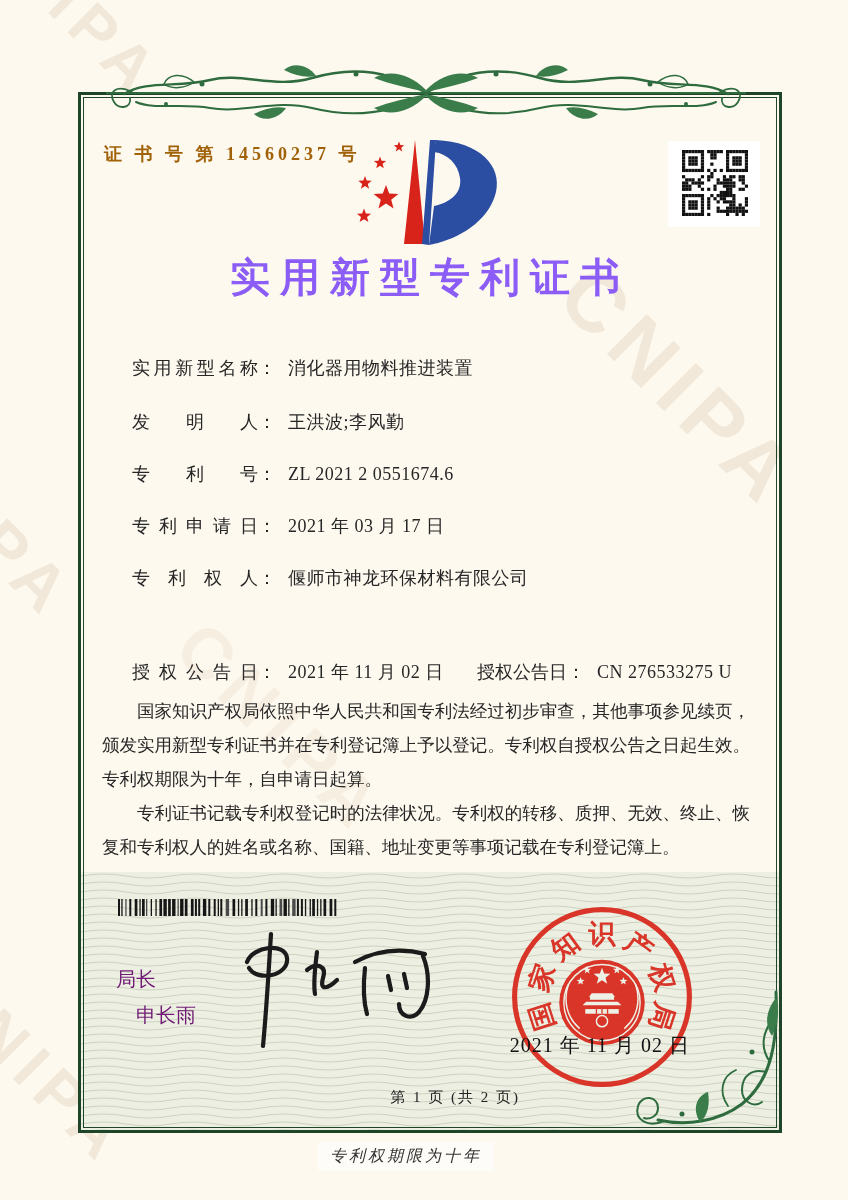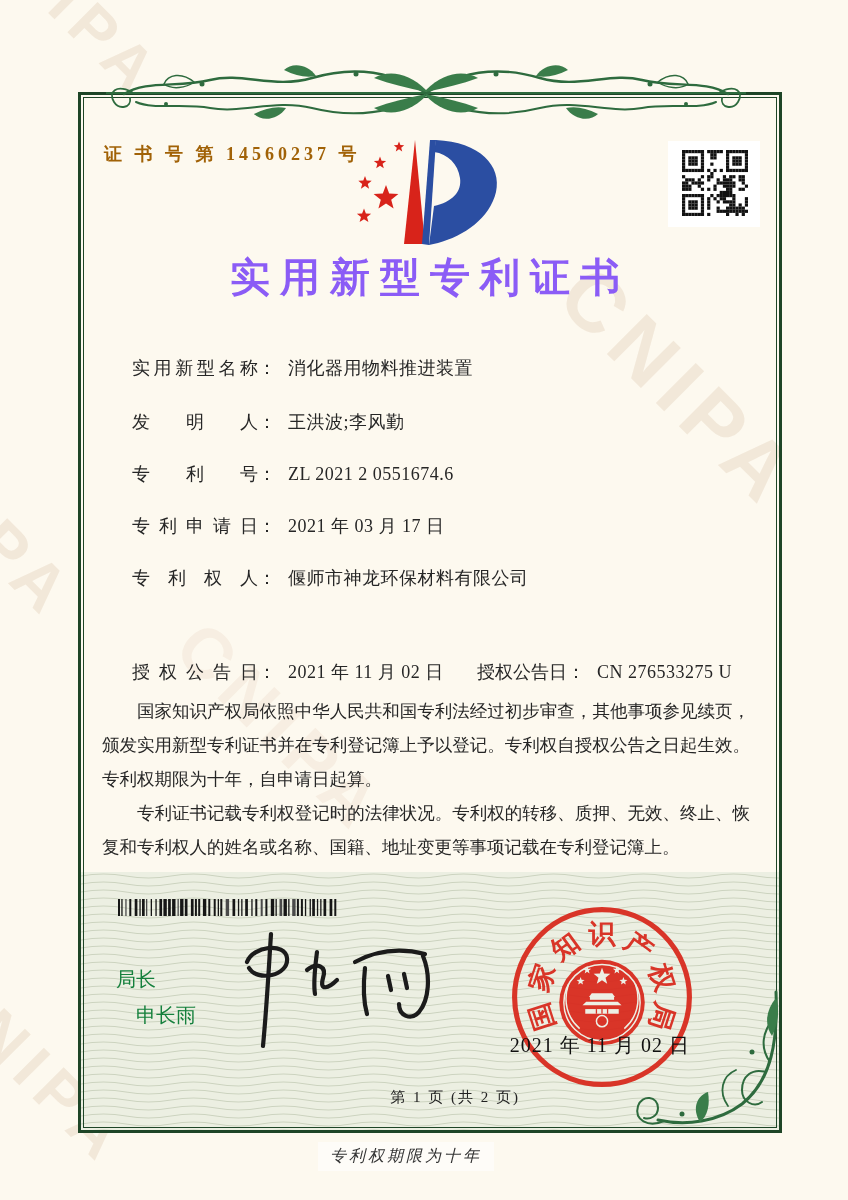--- a/index.html
+++ b/index.html
@@ -25,21 +25,21 @@
   .flabel{display:inline-block;width:126px;text-align:justify;text-align-last:justify;vertical-align:bottom;}
   .fcolon{display:inline-block;}
   .fval{margin-left:12px;letter-spacing:0.5px;}
   .pair2{position:absolute;left:345px;top:0;}
   
   .paras{position:absolute;left:102px;top:694px;width:648px;font-size:17.5px;
       line-height:34px;text-align:justify;z-index:4;}
   .paras p{margin:0;text-indent:2em;}
   
   .officer{position:absolute;left:116px;font-size:20px;z-index:4;
-      font-family:"Liberation Sans","DejaVu Sans",sans-serif;color:#15803d;}
+      font-family:"Liberation Sans","DejaVu Sans",sans-serif;color:#701a75;}
   
   #barcode{position:absolute;left:118px;top:899px;z-index:4;}
   .qr-patch{position:absolute;left:668px;top:141px;width:92px;height:86px;background:#ffffff;z-index:3;}
   #qr{position:absolute;left:682px;top:150px;z-index:4;}
   
   #sig{position:absolute;left:233px;top:924px;z-index:5;}
   
   #seal{position:absolute;left:509px;top:904px;z-index:5;opacity:0.93;}
   .seal-date{position:absolute;left:500px;top:1032px;width:200px;text-align:center;
       font-size:20px;color:#101010;letter-spacing:1px;z-index:6;white-space:nowrap;}

